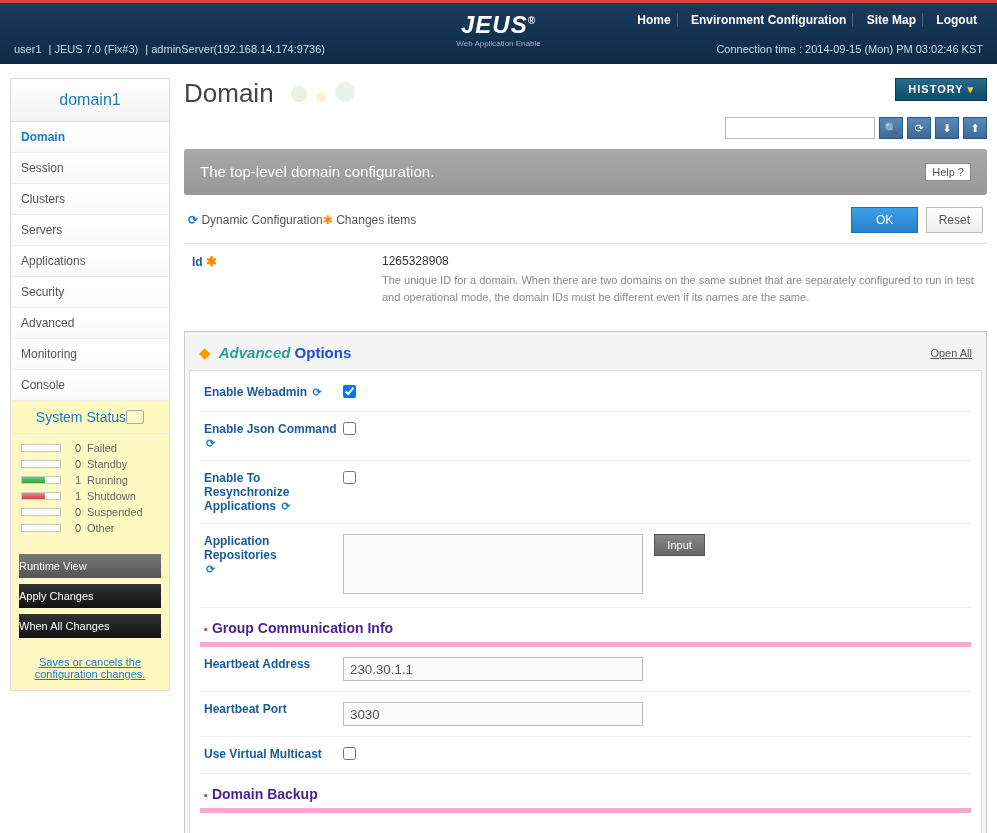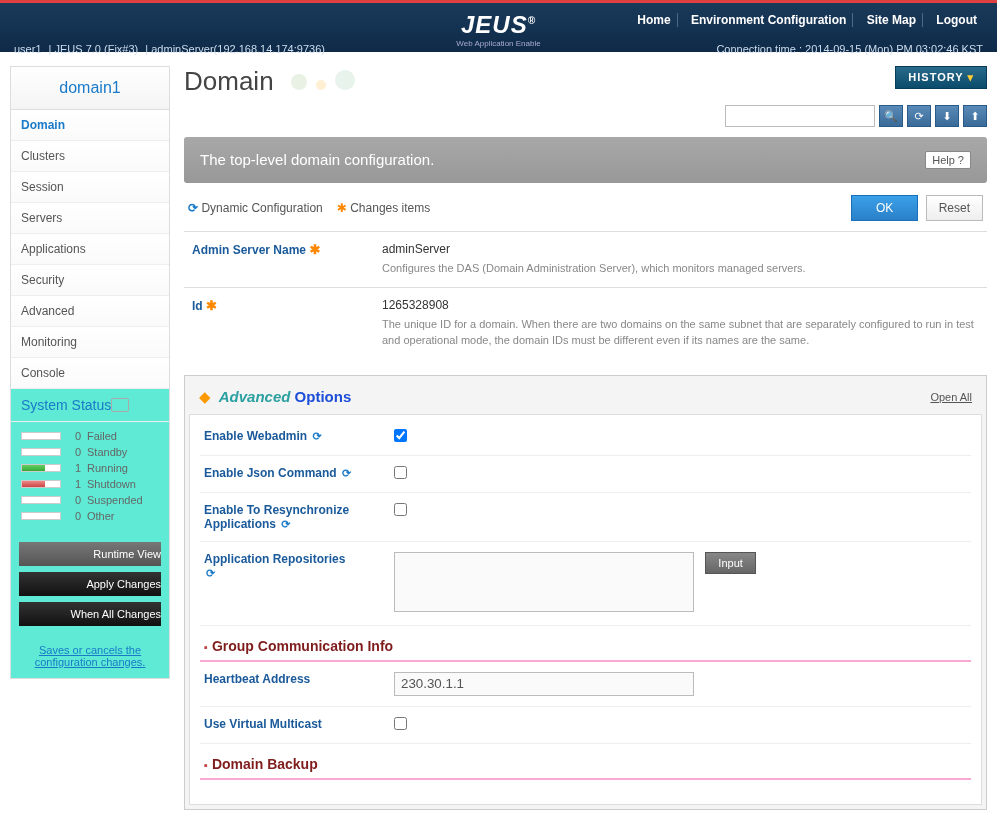--- a/index.html
+++ b/index.html
@@ -1,43 +1,43 @@
 <!DOCTYPE html>
 <html><head>
 <meta charset="utf-8">
 <style>
 * { box-sizing: border-box; margin: 0; padding: 0; }
 body { font-family: Arial, sans-serif; font-size: 12px; color: #333; background: #fff; width: 997px; }
-.topbar { background: linear-gradient(#1a3a5a, #0e2a48); border-top: 3px solid #e04040; height: 52px; position: relative; color: #fff; }
+.topbar { background: linear-gradient(#1a3a5a, #0e2a48); border-top: 3px solid #e04040; height: 64px; position: relative; color: #fff; }
 .topbar .logo { position: absolute; left: 50%; transform: translateX(-50%); top: 8px; text-align: center; }
 .topbar .logo .brand { font-size: 24px; font-weight: bold; font-style: italic; letter-spacing: 1px; }
 .topbar .logo .brand sup { font-size: 10px; }
 .topbar .logo .sub { font-size: 8px; color: #aac; }
 .topbar .topnav { position: absolute; right: 12px; top: 10px; font-size: 12px; }
 .topbar .topnav a { color: #fff; text-decoration: none; margin: 0 2px; padding: 0 6px; border-right: 1px solid #4a6a8a; cursor: pointer; font-weight: bold; }
 .topbar .topnav a:last-child { border-right: none; }
 .topbar .userline { position: absolute; left: 14px; top: 40px; font-size: 11px; color: #cde; }
 .topbar .userline span { margin-right: 4px; }
 .topbar .conntime { position: absolute; right: 14px; top: 40px; font-size: 11px; color: #cde; }
 .main { display: flex; padding: 14px 10px; gap: 14px; }
 .sidebar { width: 160px; flex-shrink: 0; }
-.side-panel { border: 1px solid #ddd; margin-bottom: 20px; background: #5eead4; }
+.side-panel { border: 1px solid #ddd; margin-bottom: 20px; background: #fef9c3; }
 .side-panel .dom-title { color: #1a7ac8; font-size: 16px; text-align: center; padding: 12px 0; background: linear-gradient(#fff, #f4f4f4); border-bottom: 1px solid #ddd; }
 .side-panel .nav-item { padding: 8px 10px; border-bottom: 1px solid #eee; color: #555; cursor: pointer; font-size: 12px; background: linear-gradient(#fff, #fafafa); }
 .side-panel .nav-item.active { color: #1a7ac8; font-weight: bold; }
-.side-panel .sys-title { padding: 8px 10px; color: #1a7ac8; font-size: 14px; border-bottom: 1px solid #eee; display: flex; justify-content: flex-start; align-items: center; }
+.side-panel .sys-title { padding: 8px 10px; color: #1a7ac8; font-size: 14px; border-bottom: 1px solid #eee; display: flex; justify-content: center; align-items: center; }
 .side-panel .sys-title .pc-icon { width: 18px; height: 14px; border: 1px solid #aaa; border-radius: 2px; display: inline-block; }
 .status-list { padding: 8px 10px; }
 .status-row { display: flex; align-items: center; margin-bottom: 4px; font-size: 11px; color: #666; }
 .status-bar { width: 40px; height: 8px; border: 1px solid #ccc; margin-right: 8px; background: #fff; position: relative; }
 .status-bar.green::after { content: ''; position: absolute; left: 0; top: 0; bottom: 0; width: 60%; background: linear-gradient(#6c6, #3a3); }
 .status-bar.red::after { content: ''; position: absolute; left: 0; top: 0; bottom: 0; width: 60%; background: linear-gradient(#e88, #c44); }
 .status-row .cnt { width: 12px; text-align: right; margin-right: 6px; }
 .btns-col { padding: 8px; }
-.btn-dark { display: block; width: 100%; padding: 6px 0; margin-bottom: 6px; text-align: right; color: #fff; font-size: 11px; cursor: pointer; border: none; }
+.btn-dark { display: block; width: 100%; padding: 6px 0; margin-bottom: 6px; text-align: left; color: #fff; font-size: 11px; cursor: pointer; border: none; }
 .btn-gray { background: linear-gradient(#777, #555); }
 .btn-black { background: linear-gradient(#333, #111); }
 .save-note { text-align: center; padding: 4px 12px 10px; font-size: 11px; }
 .save-note a { color: #1a7ac8; text-decoration: underline; cursor: pointer; }
 .manual-title { padding: 10px; color: #1a7ac8; font-size: 13px; }
 .manual-item { padding: 4px 10px; font-size: 11px; color: #555; cursor: pointer; }
 .manual-item::before { content: '▫'; margin-right: 4px; }
 .see-more { display: inline-block; margin-left: 18px; text-decoration: underline; cursor: pointer; color: #333; padding-bottom: 10px; }
 .content { flex: 1; }
 .page-head { display: flex; justify-content: space-between; align-items: flex-start; margin-bottom: 8px; }
@@ -46,48 +46,48 @@
 .bubbles { margin-left: 14px; }
 .bubble { display: inline-block; border-radius: 50%; margin: 0 3px; }
 .history-btn { background: linear-gradient(#2a6a8a, #0a4a6a); color: #fff; padding: 4px 12px; font-size: 11px; font-weight: bold; cursor: pointer; border: 1px solid #083a5a; letter-spacing: 1px; }
 .history-btn::after { content: ' ▾'; color: #ffcc33; }
 .search-row { display: flex; justify-content: flex-end; gap: 4px; margin-bottom: 10px; align-items: center; }
 .search-row input { width: 150px; height: 22px; border: 1px solid #bbb; padding: 0 4px; }
 .icon-btn { width: 24px; height: 22px; background: linear-gradient(#5a8ab8, #3a6a98); border: 1px solid #2a5a88; color: #fff; cursor: pointer; display: flex; align-items: center; justify-content: center; font-size: 11px; }
 .desc-bar { background: linear-gradient(#a8a8a8, #989898); color: #fff; padding: 14px 16px; font-size: 15px; border-radius: 3px; display: flex; justify-content: space-between; align-items: flex-start; margin-bottom: 12px; }
 .help-btn { background: #fff; color: #555; padding: 2px 6px; font-size: 11px; border: 1px solid #888; cursor: pointer; border-radius: 2px; }
 .legend-row { display: flex; justify-content: space-between; align-items: center; margin-bottom: 10px; padding: 0 4px; }
-.legend-left { display: flex; gap: 14px; align-items: center; color: #555; }
+.legend-left { display: flex; align-items: center; color: #555; }
 .legend-left .dyn-icon { color: #1a7ac8; font-weight: bold; }
 .legend-left .req-icon { color: #ff8800; }
 .btn-ok { background: linear-gradient(#3aa0e8, #2a80c8); color: #fff; border: 1px solid #1a70b8; padding: 5px 24px; cursor: pointer; font-size: 12px; }
 .btn-reset { background: linear-gradient(#fff, #eee); color: #555; border: 1px solid #bbb; padding: 5px 12px; cursor: pointer; font-size: 12px; margin-left: 4px; }
 .cfg-table { width: 100%; border-collapse: collapse; }
 .cfg-table td { padding: 10px 8px; border-top: 1px solid #ddd; vertical-align: top; }
 .cfg-table .label-cell { width: 190px; color: #1a5a9a; font-weight: bold; font-size: 12px; }
 .cfg-table .req-star { color: #ff8800; font-size: 13px; }
 .cfg-table .value-cell { color: #333; }
 .cfg-table .desc-text { color: #888; font-size: 11px; margin-top: 4px; line-height: 1.5; }
 .adv-panel { border: 1px solid #ccc; background: #f4f4f4; margin-top: 16px; padding: 4px; }
 .adv-head { padding: 8px 10px; display: flex; justify-content: space-between; align-items: center; }
 .adv-head .title { font-size: 15px; }
 .adv-head .advanced-word { color: #2aa0a0; font-style: italic; font-weight: bold; }
 .adv-head .options-word { color: #1d4ed8; font-weight: bold; }
 .adv-head .hazard { color: #ff9900; margin-right: 4px; }
 .open-all { color: #555; text-decoration: underline; cursor: pointer; font-size: 11px; }
 .adv-body { background: #fff; border: 1px solid #ddd; padding: 4px 10px; }
 .opt-row { display: flex; padding: 10px 4px; border-bottom: 1px solid #eee; align-items: flex-start; }
 .opt-row:last-child { border-bottom: none; }
-.opt-label { width: 190px; color: #1a5a9a; font-weight: bold; font-size: 12px; flex-shrink: 0; }
+.opt-label { width: 139px; color: #1a5a9a; font-weight: bold; font-size: 12px; flex-shrink: 0; }
 .opt-label .sync-icon { color: #1a7ac8; font-size: 11px; margin-left: 2px; }
 .opt-ctrl { flex: 1; }
 .opt-ctrl input[type=text] { width: 300px; height: 24px; border: 1px solid #bbb; padding: 0 6px; background: #fafafa; color: #555; }
 .opt-ctrl textarea { width: 300px; height: 60px; border: 1px solid #bbb; background: #fafafa; resize: none; }
 .btn-input { background: linear-gradient(#888, #666); color: #fff; border: 1px solid #555; padding: 4px 12px; cursor: pointer; font-size: 11px; margin-left: 8px; vertical-align: top; }
-.section-head { padding: 12px 4px 6px; color: #7f1d1d; font-weight: bold; font-size: 14px; border-bottom: 2px solid #f9a8d4; }
+.section-head { padding: 12px 4px 6px; color: #4c1d95; font-weight: bold; font-size: 14px; border-bottom: 5px solid #f9a8d4; }
 .section-head::before { content: '▪'; color: #c04040; margin-right: 4px; font-size: 11px; }
 </style>
 </head>
 <body>
 
 <div class="topbar">
   <div class="logo">
     <div class="brand"><span>JEUS</span><sup>®</sup></div>
     <div class="sub">Web Application Enable</div>
   </div>
@@ -103,22 +103,22 @@
     <span>adminServer(192.168.14.174:9736)</span>
   </div>
   <div class="conntime">Connection time : 2014-09-15 (Mon) PM 03:02:46 KST</div>
 </div>
 
 <div class="main">
   <div class="sidebar">
     <div class="side-panel">
       <div class="dom-title">domain1</div>
       <div class="nav-item active">Domain</div>
+      <div class="nav-item">Session</div>
       <div class="nav-item">Clusters</div>
-      <div class="nav-item">Session</div>
       <div class="nav-item">Servers</div>
       <div class="nav-item">Applications</div>
       <div class="nav-item">Security</div>
       <div class="nav-item">Advanced</div>
       <div class="nav-item">Monitoring</div>
       <div class="nav-item">Console</div>
       <div class="sys-title">
         <span>System Status</span>
         <span class="pc-icon"></span>
       </div>
@@ -192,27 +192,20 @@
         <span><span class="req-icon">✱</span> <span>Changes items</span></span>
       </div>
       <div>
         <button class="btn-ok">OK</button>
         <button class="btn-reset">Reset</button>
       </div>
     </div>
 
     <table class="cfg-table">
       <tbody>
-          <tr>
-        <td class="label-cell"><span>Admin Server Name</span> <span class="req-star">✱</span></td>
-        <td class="value-cell">
-          <div>adminServer</div>
-          <div class="desc-text">Configures the DAS (Domain Administration Server), which monitors managed servers.</div>
-        </td>
-      </tr>
       <tr>
         <td class="label-cell"><span>Id</span> <span class="req-star">✱</span></td>
         <td class="value-cell">
           <div>1265328908</div>
           <div class="desc-text">The unique ID for a domain. When there are two domains on the same subnet that are separately configured to run in test and operational mode, the domain IDs must be different even if its names are the same.</div>
         </td>
       </tr>
     </tbody>
       </table>
 
@@ -245,20 +238,24 @@
             <button class="btn-input">Input</button>
           </div>
         </div>
 
         <div class="section-head">Group Communication Info</div>
         <div class="opt-row">
           <div class="opt-label">Heartbeat Address</div>
           <div class="opt-ctrl"><input type="text" value="230.30.1.1" style=""></div>
         </div>
         <div class="opt-row">
+          <div class="opt-label">Heartbeat Port</div>
+          <div class="opt-ctrl"><input type="text" value="3030" style=""></div>
+        </div>
+        <div class="opt-row">
           <div class="opt-label">Use Virtual Multicast</div>
           <div class="opt-ctrl"><input type="checkbox" style=""></div>
         </div>
 
         <div class="section-head">Domain Backup</div>
         <div class="opt-row">
           
           
         </div>
 

